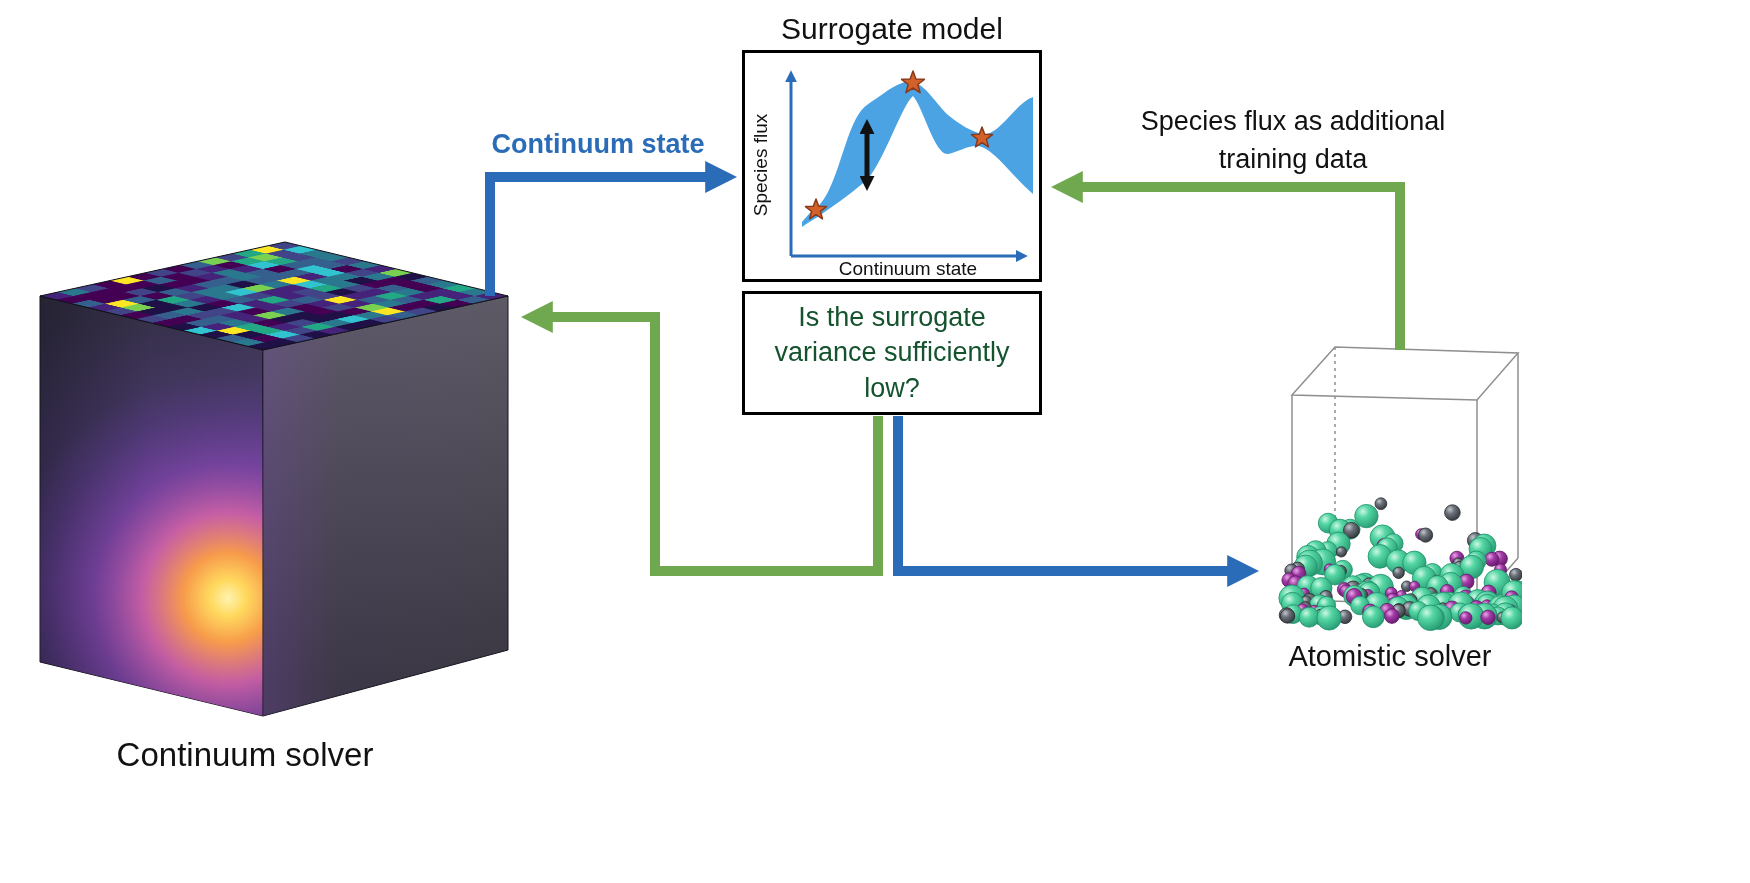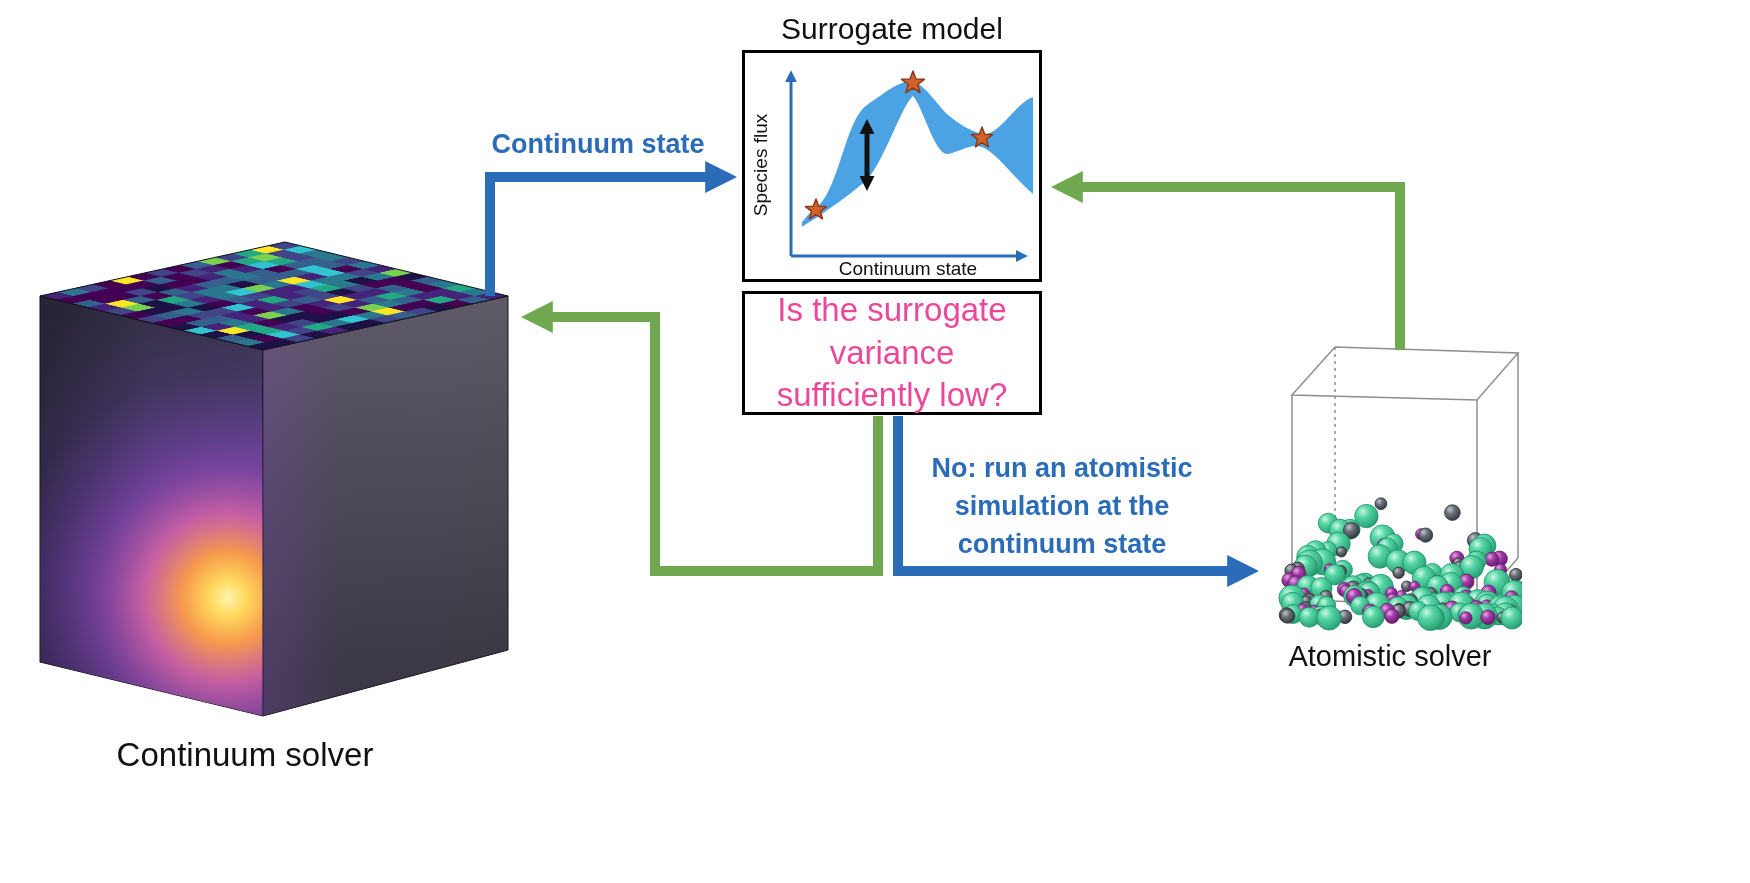--- a/index.html
+++ b/index.html
@@ -14,21 +14,21 @@
   .canvas{position:relative;width:1522px;height:883px;background:#ffffff;overflow:hidden;}
   .layer{position:absolute;left:0;top:0;}
   .arrow{fill:none;stroke-width:10;}
   .arrow.blue{stroke:var(--blue);}
   .arrow.green{stroke:var(--green);}
   .panel{position:absolute;background:#ffffff;border:3px solid #000;}
   .surrogate-title{position:absolute;left:742px;top:12px;width:300px;text-align:center;
     font-size:30px;font-weight:500;color:#111;}
   .surrogate-box{left:742px;top:50px;width:300px;height:232px;}
   .decision-box{left:742px;top:291px;width:300px;height:124px;display:flex;align-items:center;
-    justify-content:center;text-align:center;font-size:33px;line-height:1.3;color:#ec4899;
+    justify-content:center;text-align:center;font-size:27px;line-height:1.3;color:#14532d;
     padding:0 26px;font-weight:500;}
   .lbl{position:absolute;text-align:center;font-size:27px;line-height:1.4;}
   .lbl.black{color:#111;font-weight:500;}
   .lbl.blue{color:var(--blue);font-weight:600;}
   .lbl.green{color:var(--green);font-weight:600;}
   #lbl-continuum-state{left:466px;top:126px;width:264px;}
   #lbl-training{left:1115px;top:103px;width:356px;}
   #lbl-yes{left:660px;top:450px;width:220px;}
   #lbl-no{left:912px;top:450px;width:300px;}
   #lbl-continuum-solver{left:95px;top:732px;width:300px;font-size:33px;}
@@ -535,18 +535,18 @@
       <text class="plot-text" transform="translate(22,112) rotate(-90)" text-anchor="middle">Species flux</text>
       <text class="plot-text" x="163" y="222" text-anchor="middle">Continuum state</text>
     </svg>
   </div>
 
   <div class="panel decision-box">
     <span>Is the surrogate variance sufficiently low?</span>
   </div>
 
   <div id="lbl-continuum-state" class="lbl blue">Continuum state</div>
-  <div id="lbl-no" class="lbl blue">No: run an atomistic simulation at the continuum state</div>
+  <div id="lbl-training" class="lbl black">Species flux as additional training data</div>
 
   <div id="lbl-continuum-solver" class="lbl black">Continuum solver</div>
   <div id="lbl-atomistic-solver" class="lbl black">Atomistic solver</div>
 
 </div>
 
 </body></html>

